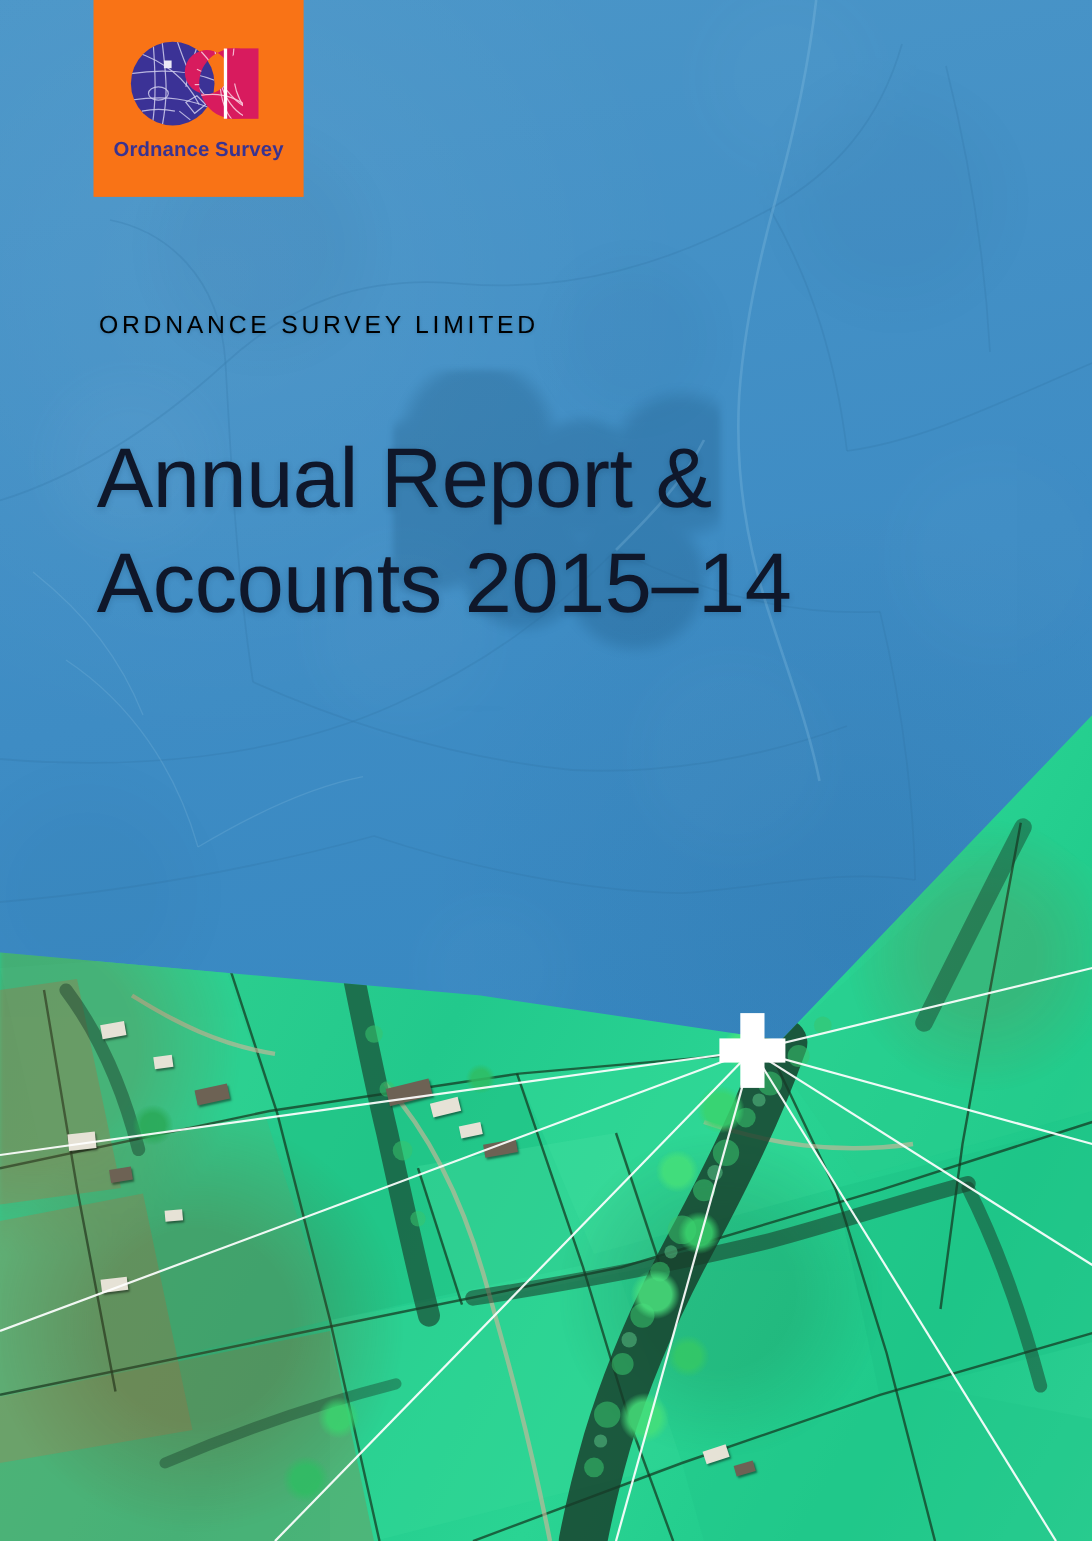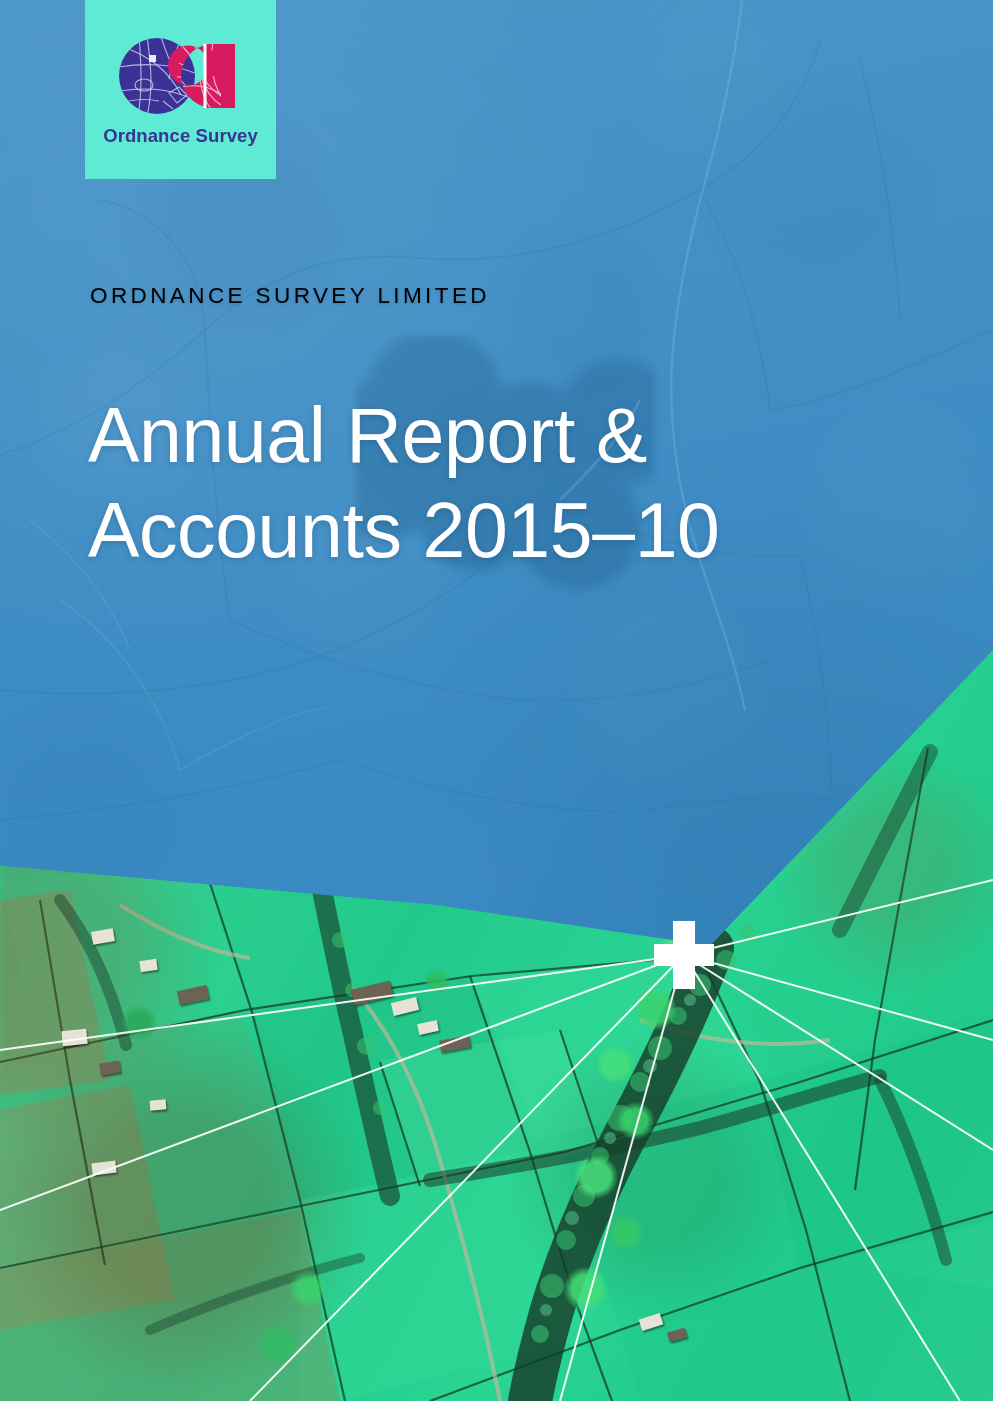--- a/index.html
+++ b/index.html
@@ -135,21 +135,21 @@
     width:60px; height:68px;
   }
   .control-point span { position:absolute; background:#ffffff; display:block; }
   .control-point span.h { left:0; top:23px; width:60px; height:22px; }
   .control-point span.v { left:19px; top:0; width:22px; height:68px; }
 
   
   .logo-plate {
     position:absolute; left:85px; top:0;
     width:191px; height:179px;
-    background:#5eead4;
+    background:#f97316;
     display:flex; flex-direction:column;
     align-items:center; justify-content:center;
     gap:6px;
   }
   .logo-mark { width:128px; height:86px; display:block; }
   .logo-word {
     color:#3a3390;
     font-size:18.5px;
     font-weight:bold;
     letter-spacing:.1px;
@@ -163,21 +163,21 @@
     color:#000000;
     font-size:22.5px;
     letter-spacing:3.4px;
     font-weight:400;
     white-space:nowrap;
     text-shadow:0 1px 3px rgba(0,40,70,.22);
   }
   .title {
     position:absolute; left:88px; top:388px;
     width:760px;
-    color:#ffffff;
+    color:#0f172a;
     font-size:77px;
     line-height:95px;
     font-weight:400;
     letter-spacing:-0.4px;
     text-shadow:0 2px 6px rgba(0,40,70,.20);
   }
   .title .line { display:block; white-space:nowrap; }
 </style>
 </head>
 <body>
@@ -386,16 +386,16 @@
         <path d="M96,11 L96,75" stroke="#ffffff" stroke-width="3" fill="none"></path>
       </g>
     </svg>
     <div class="logo-word">Ordnance Survey</div>
   </div>
 
   <div class="eyebrow">ORDNANCE SURVEY LIMITED</div>
 
   <div class="title">
     <span class="line">Annual Report &amp;</span>
-    <span class="line">Accounts 2015–10</span>
+    <span class="line">Accounts 2015–14</span>
   </div>
 
 </div>
 
 </body></html>

